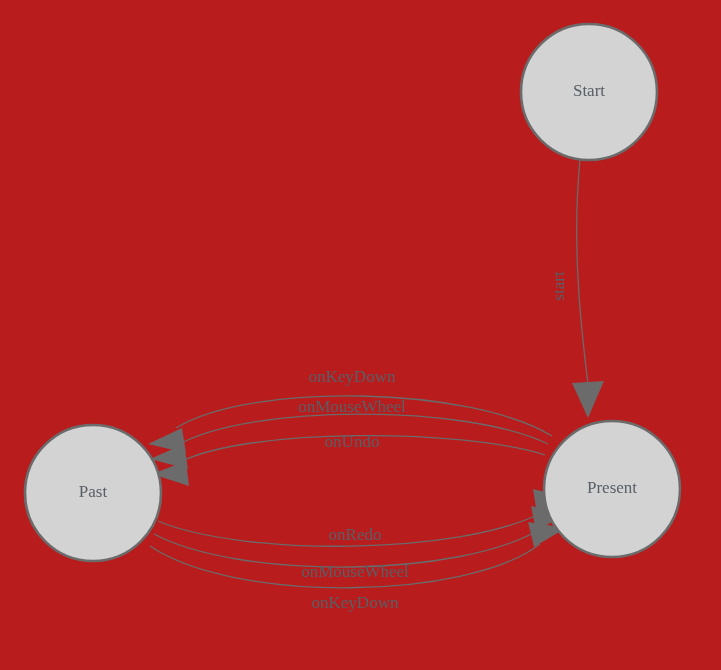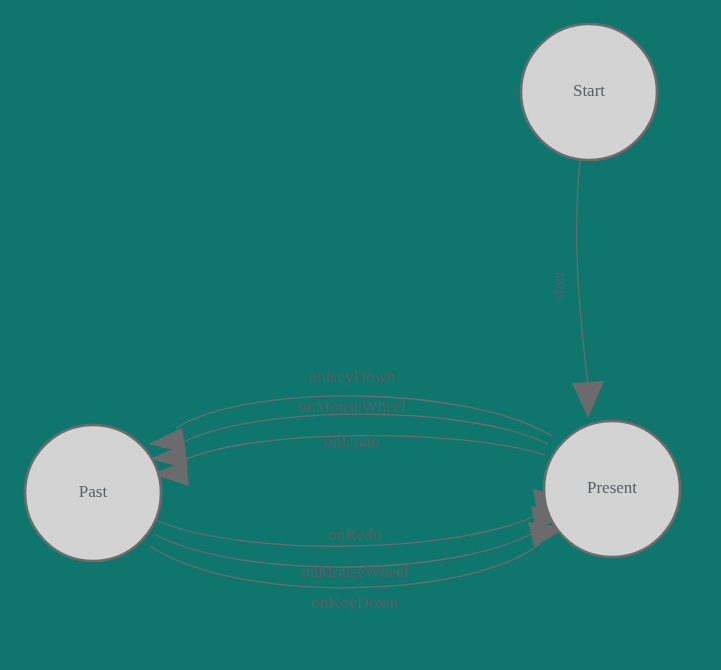--- a/index.html
+++ b/index.html
@@ -7,21 +7,21 @@
     padding: 0;
     background: #ffffff;
   }
   body {
     font-family: "Liberation Serif", serif;
   }
   #canvas {
     position: relative;
     width: 721px;
     height: 670px;
-    background: #0f766e;
+    background: #b91c1c;
     overflow: hidden;
   }
   #graph-svg {
     position: absolute;
     left: 0;
     top: 0;
     width: 721px;
     height: 670px;
   }
   .node-circle {

